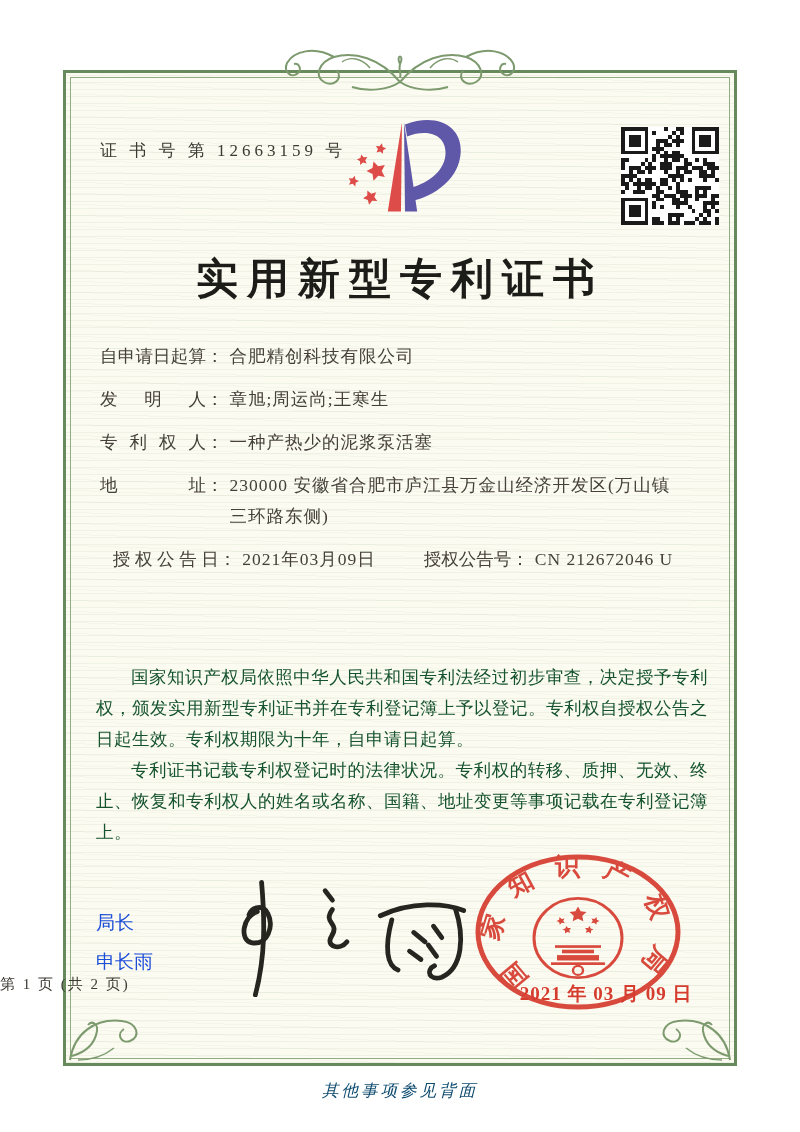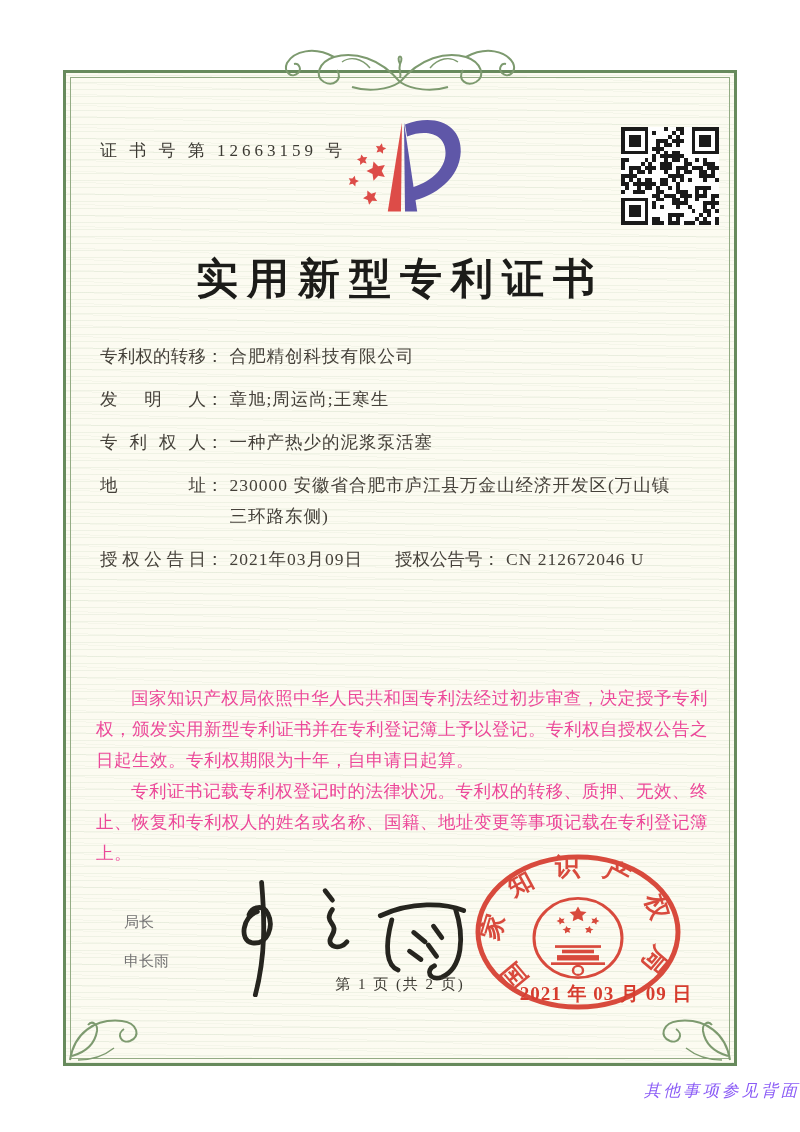--- a/index.html
+++ b/index.html
@@ -50,49 +50,49 @@
   
   .fields { position:absolute; left:100px; top:341px; width:586px; font-size:17.5px; color:#45413a; }
   .frow { margin-bottom:12px; line-height:31px; white-space:nowrap; }
   .flabel {
     display:inline-block; width:106px; text-align:justify; text-align-last:justify;
     vertical-align:top;
   }
   .fcolon { display:inline-block; vertical-align:top; margin-right:6px; }
   .fvalue { display:inline-block; vertical-align:top; letter-spacing:1px; }
   .fvalue.wrap { width:452px; white-space:normal; }
-  .grant-row { display:flex; gap:32px; }
+  .grant-row { display:flex; gap:48px;justify-content:center; }
   .grant-row .frow { margin-bottom:0; }
 
   
   .paragraphs {
-    position:absolute; left:96px; top:683px; width:612px;
-    font-size:17.5px; line-height:31px; color:#ec4899;
+    position:absolute; left:96px; top:662px; width:612px;
+    font-size:17.5px; line-height:31px; color:#14532d;
     text-align:justify;
   }
   .paragraphs p { text-indent:2em; letter-spacing:0.5px; }
 
   
-  .director { position:absolute; left:124px; top:903px; font-size:15px; color:#737373; line-height:39px; }
+  .director { position:absolute; left:96px; top:903px; font-size:19px; color:#1d4ed8; line-height:39px; }
   .signature { position:absolute; left:222px; top:872px; width:250px; height:125px; }
 
   .seal { position:absolute; left:470px; top:850px; width:216px; height:164px; opacity:0.92; }
   .seal-date {
     position:absolute; left:496px; top:981px; width:220px; text-align:center;
     font-size:19px; font-weight:bold; color:#d63c2e; letter-spacing:1px;
   }
 
   
   .footer-page {
-    position:absolute; left:0; top:975px; width:100%; text-align:center;
+    position:absolute; left:0; top:975px; width:100%; text-align:left;
     font-size:15px; color:#3c3a33; letter-spacing:2px;
   }
   .back-note {
-    position:absolute; left:0; top:1080px; width:100%; text-align:right;
-    font-size:16.5px; color:#8b5cf6; letter-spacing:3px; font-style:italic;
+    position:absolute; left:0; top:1080px; width:100%; text-align:center;
+    font-size:16.5px; color:#0c4a6e; letter-spacing:3px; font-style:italic;
   }
 </style>
 </head>
 <body>
 
 <div class="page">
 
   <svg width="0" height="0" style="position:absolute">
     <defs>
       <path id="star" d="M0,-1 L0.294,-0.405 0.951,-0.309 0.476,0.155 0.588,0.809 0,0.5 -0.588,0.809 -0.476,0.155 -0.951,-0.309 -0.294,-0.405 Z"></path>
@@ -360,21 +360,21 @@
         <rect x="0" y="18" width="7" height="7" fill="#1a1a1a"></rect>
         <rect x="1" y="19" width="5" height="5" fill="#ffffff"></rect>
         <rect x="2" y="20" width="3" height="3" fill="#1a1a1a"></rect>
       </svg>
   </div>
 
   <div class="title">实用新型专利证书</div>
 
   <div class="fields">
     <div class="frow">
-      <span class="flabel">专利权的转移</span><span class="fcolon">：</span><span class="fvalue">合肥精创科技有限公司</span>
+      <span class="flabel">自申请日起算</span><span class="fcolon">：</span><span class="fvalue">合肥精创科技有限公司</span>
     </div>
     <div class="frow">
       <span class="flabel">发明人</span><span class="fcolon">：</span><span class="fvalue">章旭;周运尚;王寒生</span>
     </div>
     <div class="frow">
       <span class="flabel">专利权人</span><span class="fcolon">：</span><span class="fvalue">一种产热少的泥浆泵活塞</span>
     </div>
     <div class="frow">
       <span class="flabel">地址</span><span class="fcolon">：</span><span class="fvalue wrap">230000 安徽省合肥市庐江县万金山经济开发区(万山镇三环路东侧)</span>
     </div>

